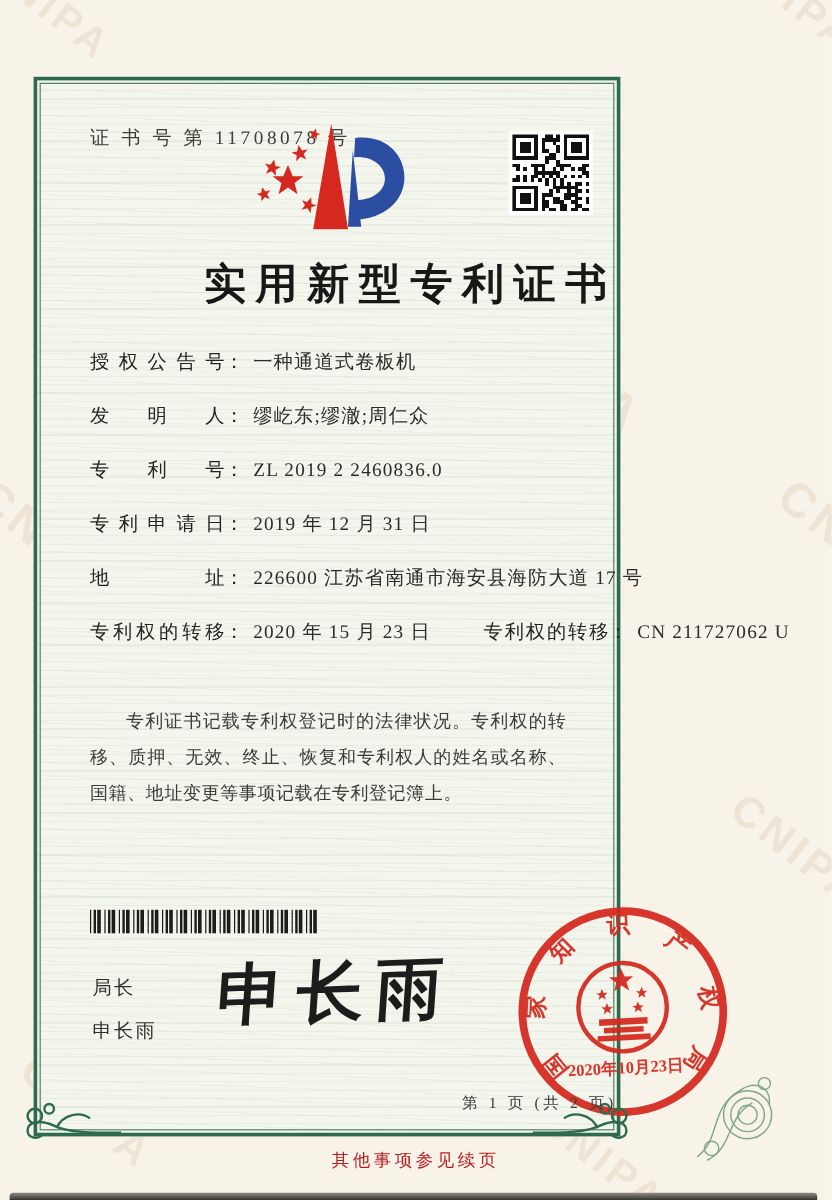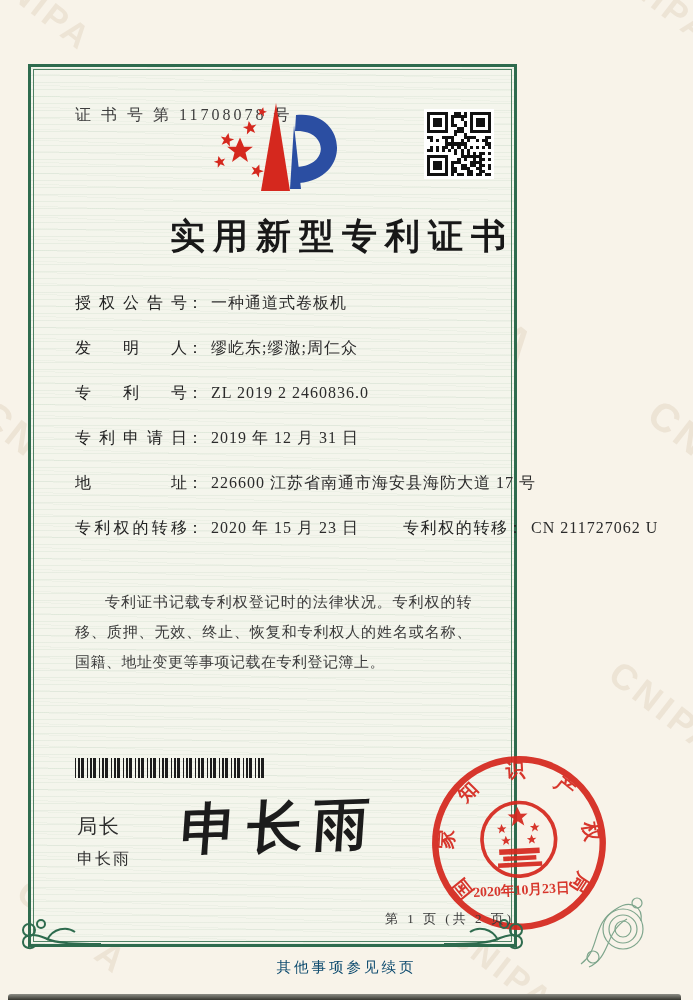--- a/index.html
+++ b/index.html
@@ -50,37 +50,37 @@
   .grant-group2{display:inline-block;margin-left:44px;}
   
   .paras{
     position:absolute;left:44px;right:42px;top:520px;
     font-size:15px;line-height:30px;color:#3b3b3b;text-align:justify;letter-spacing:0.5px;
   }
   .paras p{margin:0;text-indent:2em;}
   
   .barcode{position:absolute;left:44px;top:691px;width:196px;height:20px;}
   
-  .officer-title{position:absolute;left:46px;top:746px;font-size:20px;letter-spacing:2px;}
+  .officer-title{position:absolute;left:46px;top:746px;font-size:16px;letter-spacing:2px;}
   .officer-name{position:absolute;left:46px;top:782px;font-size:16px;letter-spacing:2px;}
   .signature{
     position:absolute;left:150px;top:722px;width:240px;
     font-size:56px;color:#1c1c1c;letter-spacing:10px;white-space:nowrap;
     transform:rotate(-2deg) skewX(-6deg);font-weight:bold;
   }
   
   .seal{position:absolute;left:396px;top:684px;width:184px;height:184px;opacity:0.93;transform:rotate(-3deg);}
   
   .rosette{position:absolute;left:540px;top:802px;width:78px;height:100px;opacity:0.65;}
   .flourish{position:absolute;bottom:-10px;width:86px;height:40px;}
   .flourish.left{left:-14px;}
   .flourish.right{right:-14px;transform:scaleX(-1);}
   
   .page-num{position:absolute;left:0;right:0;bottom:16px;text-align:right;font-size:13px;letter-spacing:3px;color:#3a3a3a;}
-  .note{position:absolute;left:0;right:0;top:958px;text-align:center;font-size:14.5px;letter-spacing:3px;color:#0c4a6e;}
+  .note{position:absolute;left:0;right:0;top:958px;text-align:center;font-size:14.5px;letter-spacing:3px;color:#b91c1c;}
   .page-edge{
     position:absolute;left:8px;right:12px;bottom:0;height:6px;border-radius:3px 3px 0 0;
     background:linear-gradient(180deg,#8d8d86,#35352f);
   }
 </style>
 </head>
 <body>
 
 <div class="wm" style="left:-22px;top:-14px;font-size:34px;">CNIPA</div>
 <div class="wm" style="left:598px;top:-20px;font-size:34px;">CNIPA</div>

